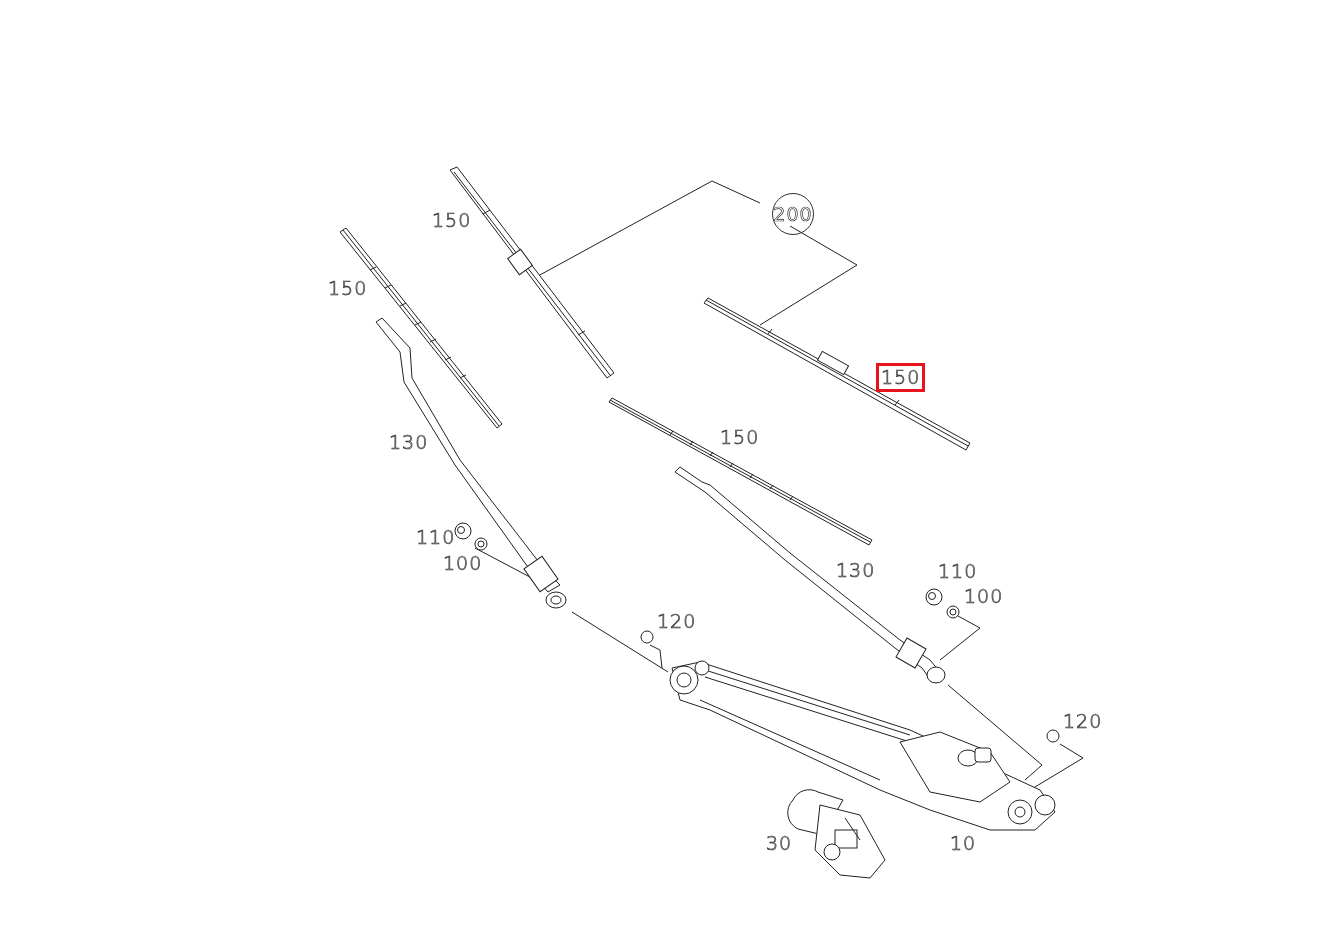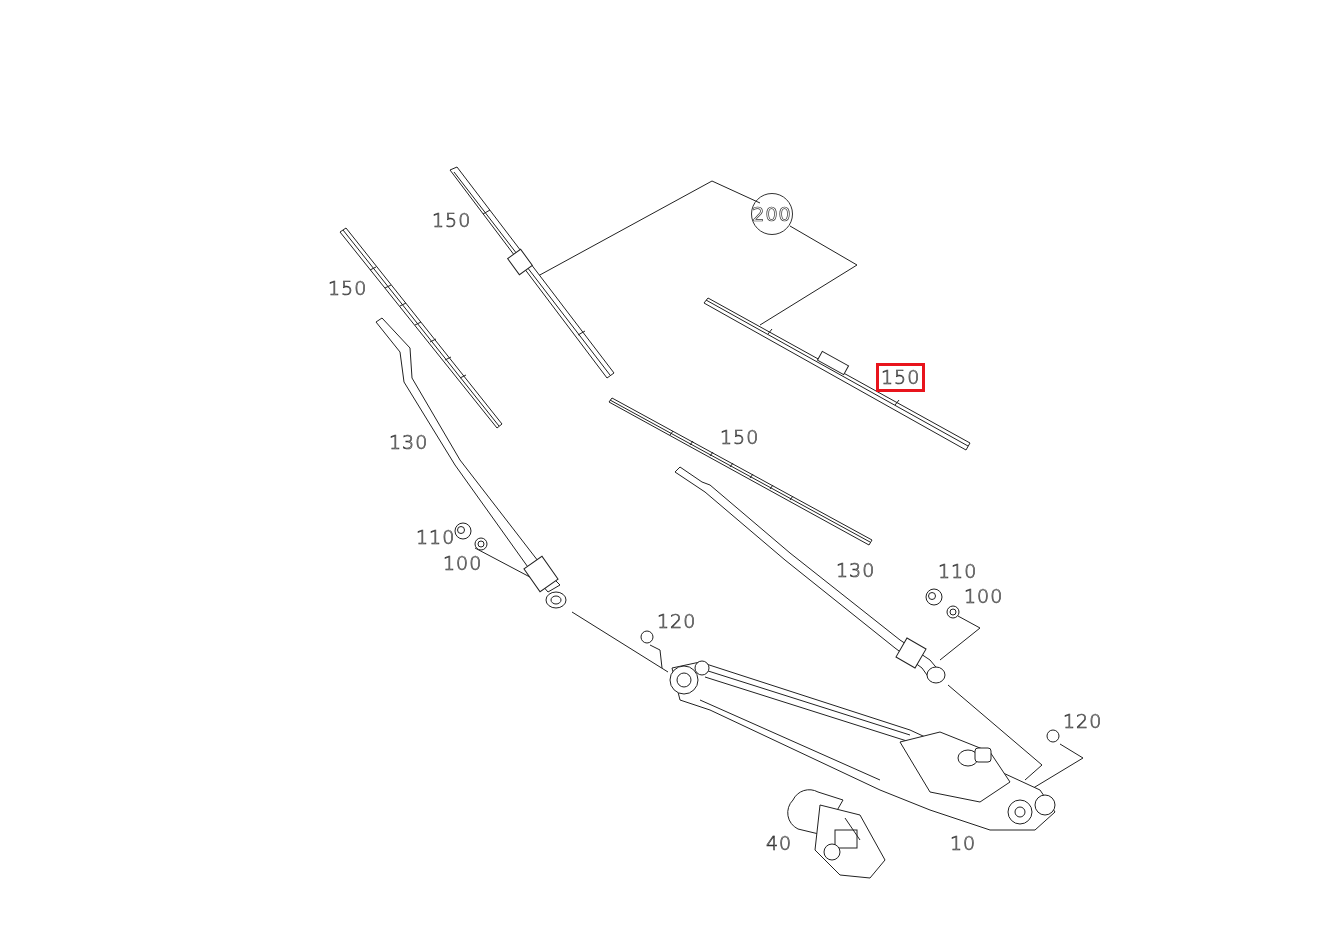--- a/index.html
+++ b/index.html
@@ -2,21 +2,21 @@
 <html><head>
 <meta charset="utf-8">
 <style>
   html,body{margin:0;padding:0;background:#ffffff;}
   body{width:1326px;height:938px;position:relative;overflow:hidden;font-family:"DejaVu Sans",sans-serif;}
   #diagram{position:absolute;left:0;top:0;width:1326px;height:938px;}
   .callout{position:absolute;font-family:"DejaVu Sans",sans-serif;font-size:19px;font-weight:300;color:#fff;
     -webkit-text-stroke:0.7px #333;letter-spacing:1px;line-height:1;cursor:pointer;white-space:nowrap;}
   .callout.hl{outline:3px solid #e8141c;outline-offset:2px;}
   .callout-circle{position:absolute;width:40px;height:40px;border:1px solid #333;border-radius:50%;
-    display:flex;align-items:center;justify-content:center;cursor:pointer;}
+    display:flex;align-items:center;justify-content:center;cursor:pointer;margin-left:21px;}
   .callout-circle span{font-size:19px;color:#fff;-webkit-text-stroke:0.7px #333;letter-spacing:1px;}
   svg .ln{stroke:#222;stroke-width:1;fill:none;}
   svg .part{stroke:#222;stroke-width:1;fill:#fff;}
 </style>
 </head>
 <body>
 
 <div id="diagram">
   <svg width="1326" height="938" viewBox="0 0 1326 938">
 
@@ -119,15 +119,15 @@
   <div class="callout hl" style="left:881px;top:368px;">150</div>
   <div class="callout" style="left:720px;top:428px;">150</div>
   <div class="callout" style="left:389px;top:433px;">130</div>
   <div class="callout" style="left:416px;top:528px;">110</div>
   <div class="callout" style="left:443px;top:554px;">100</div>
   <div class="callout" style="left:836px;top:561px;">130</div>
   <div class="callout" style="left:938px;top:562px;">110</div>
   <div class="callout" style="left:964px;top:587px;">100</div>
   <div class="callout" style="left:657px;top:612px;">120</div>
   <div class="callout" style="left:1063px;top:712px;">120</div>
-  <div class="callout" style="left:766px;top:834px;">40</div>
+  <div class="callout" style="left:766px;top:834px;">30</div>
   <div class="callout" style="left:950px;top:834px;">10</div>
 </div>
 
 </body></html>

